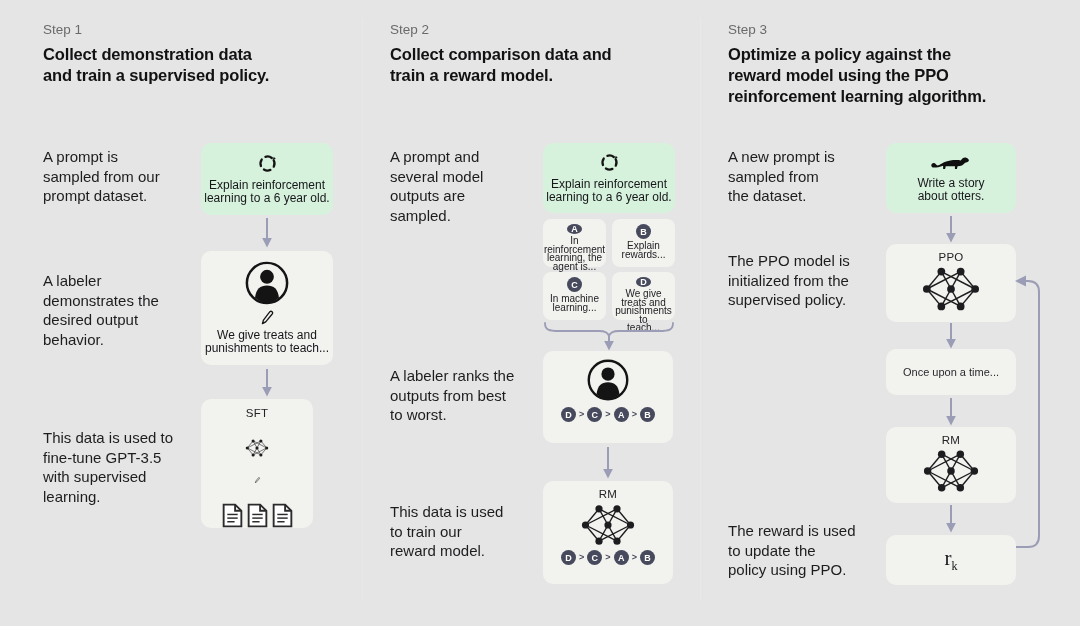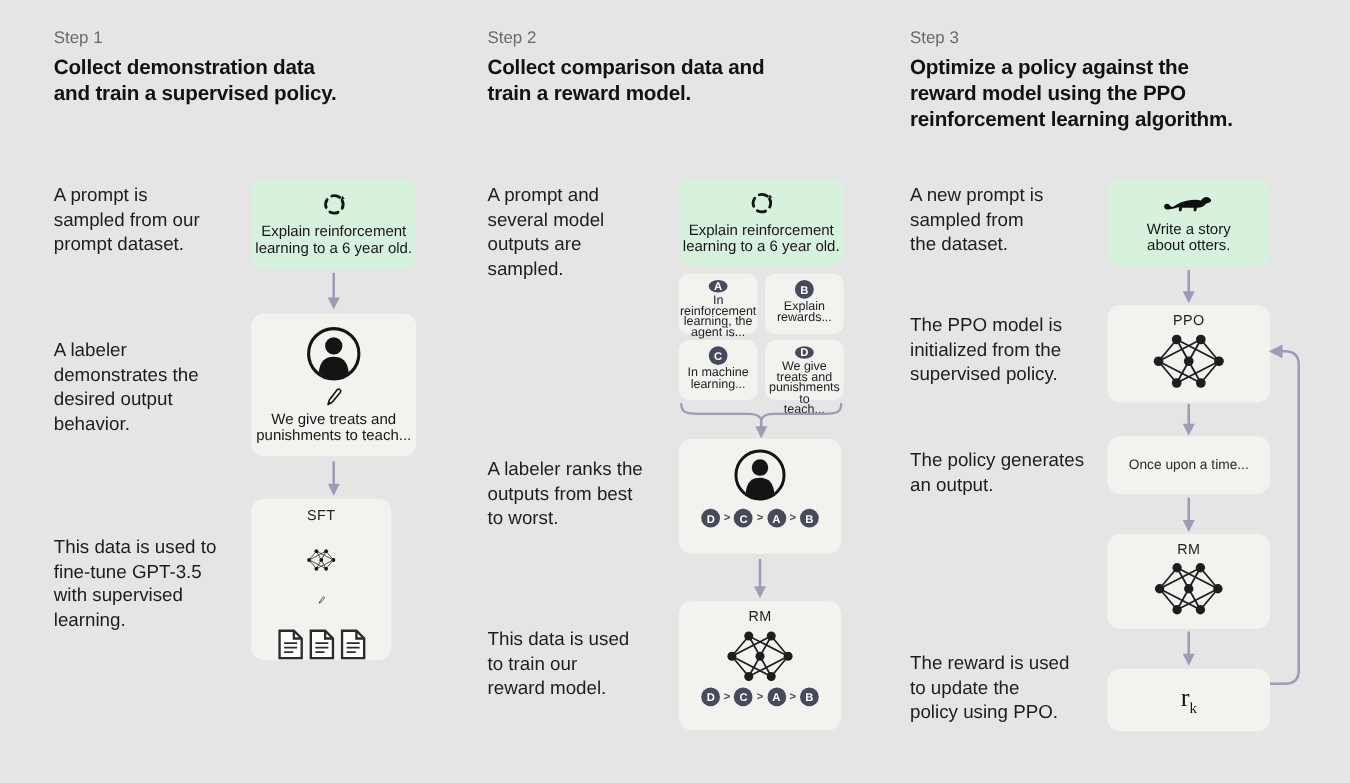--- a/index.html
+++ b/index.html
@@ -274,22 +274,20 @@
   <div class="abs step-label" style="left:728px;top:22px">Step 3</div>
   <div class="abs col-title" style="left:728px;top:44px">Optimize a policy against the
 reward model using the PPO
 reinforcement learning algorithm.</div>
   <div class="abs caption" style="left:728px;top:147px">A new prompt is
 sampled from
 the dataset.</div>
   <div class="abs caption" style="left:728px;top:251px">The PPO model is
 initialized from the
 supervised policy.</div>
-  <div class="abs caption" style="left:728px;top:359px">The policy generates
-an output.</div>
   <div class="abs green-box" style="left:886px;top:143px;width:130px;height:70px;gap:4px">
     <svg width="42" height="20" viewBox="0 0 64 30">
       <path d="M6 22 C2 22 1 18 3 16 C5 14 8 15 9 17 C10 19 12 19 14 18 C18 15 24 12 31 11 C37 10 43 10 47 11 C49 8 52 6 55 7 C58 8 60 10 59 12 C58 14 55 14 53 15 C51 18 47 20 42 20 L41 24 L38 24 L38 20 L24 20 L23 24 L20 24 L20 19 C15 21 10 22 6 22 Z" fill="#0f0f0f"></path>
     </svg>
     <div class="box-text">Write a story
 about otters.</div>
   </div>
 
   <div class="abs caption" style="left:728px;top:521px">The reward is used
 to update the

